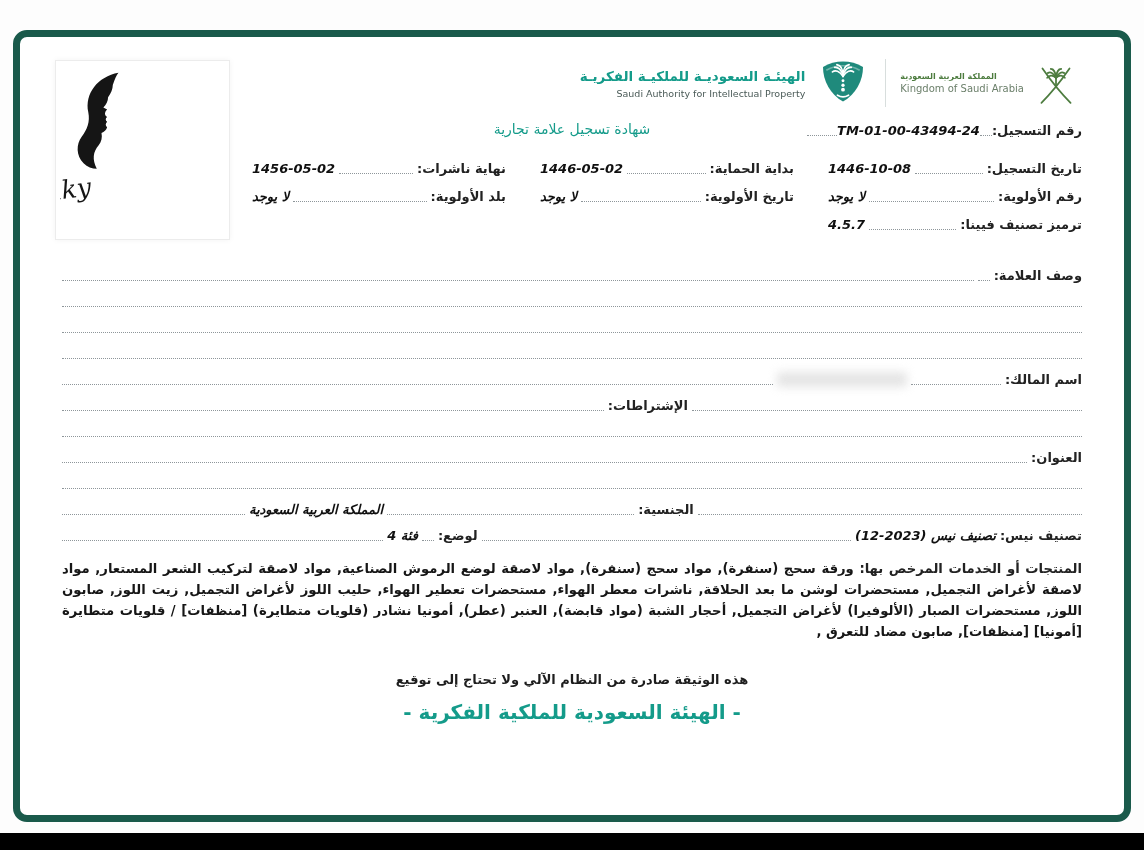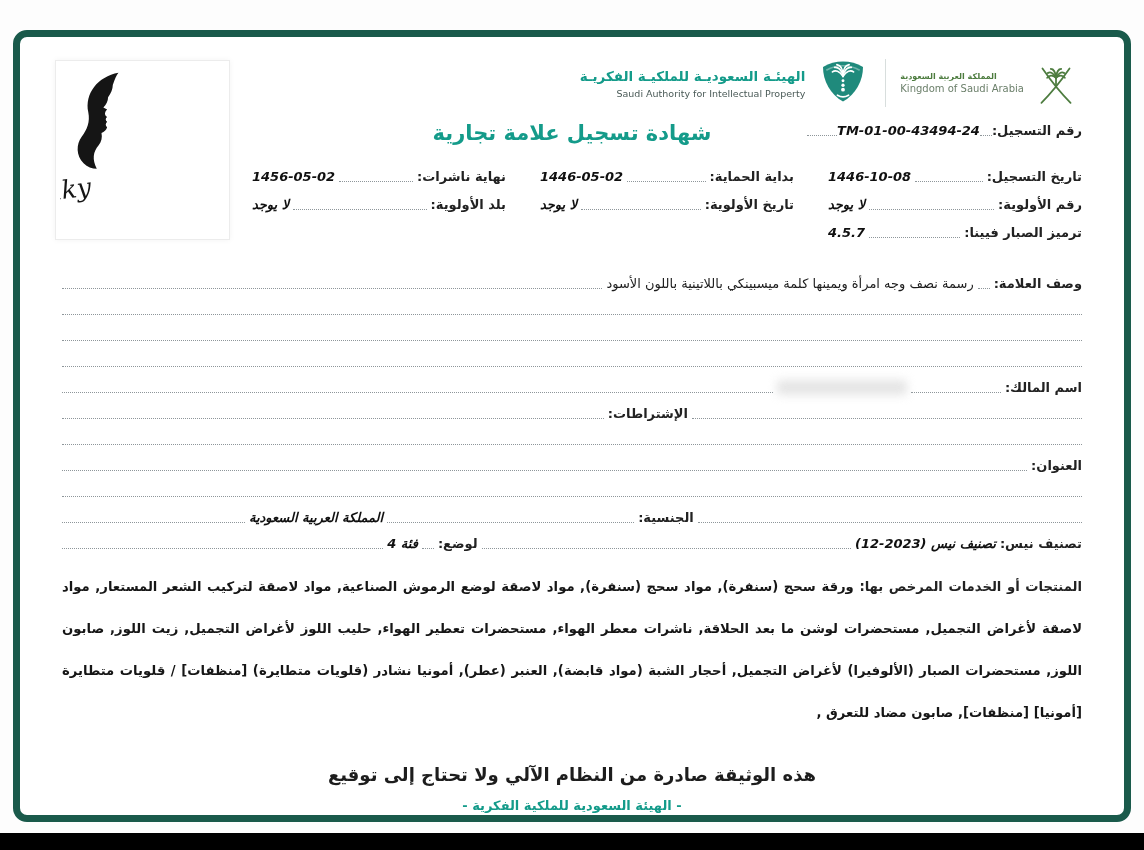--- a/index.html
+++ b/index.html
@@ -68,21 +68,21 @@
     background:#fff; border:1px solid #ececec; box-shadow:0 0 6px rgba(0,0,0,.05);
     display:flex; align-items:center; justify-content:center;
   }
   .tm-box svg{ width:165px; height:170px; }
   .tm-face{ fill:#151515; }
   .tm-script{ font-family:"DejaVu Serif",serif; font-style:italic; font-size:27px; fill:#151515; }
 
   
   .page-title{
     margin-top:8px; text-align:center;
-    font-size:21px; font-weight:bold; color:var(--accent);
+    font-size:14px; font-weight:normal; color:var(--accent);
   }
   .reg-row{
     position:absolute; top:86px; right:42px; width:300px;
     display:flex; align-items:center; font-size:13px;
   }
 
   
   .lbl{ font-weight:bold; white-space:nowrap; color:#222;text-align:right; }
   .val{ font-weight:bold; white-space:nowrap; color:#101010;font-style:italic; }
   .val-normal{ font-weight:normal; white-space:nowrap; color:#1c1c1c; }
@@ -106,27 +106,27 @@
   .line{ display:flex; align-items:center; gap:4px; min-height:26px; }
 
   .redacted{
     flex:0 0 130px; height:15px; background:#dcdcdc;
     filter:blur(5px); opacity:.75; border-radius:3px;
   }
 
   
   .goods{
     margin-top:10px; font-size:13.2px; font-weight:bold;
-    line-height:42px; text-align:justify; color:#161616;
+    line-height:21px; text-align:justify; color:#161616;
   }
 
   
   .footer{ margin-top:30px; text-align:center; }
-  .footer-note{ font-size:18px; font-weight:bold; color:#1d1d1d; }
-  .footer-auth{ font-size:13px; font-weight:bold; color:var(--accent); margin-top:13px; }
+  .footer-note{ font-size:13px; font-weight:bold; color:#1d1d1d; }
+  .footer-auth{ font-size:20px; font-weight:bold; color:var(--accent); margin-top:13px; }
 </style>
 </head>
 <body>
 
 <div class="viewport">
 
   <div class="certificate">
 
     <svg class="watermark" viewBox="0 0 100 108" aria-hidden="true">
       <path class="shield-outline" d="M14,25 A72,72 0 0 1 86,25 A72,72 0 0 1 50,87.4 A72,72 0 0 1 14,25 Z"></path>
@@ -233,32 +233,31 @@
           <span class="lbl">تاريخ الأولوية:</span>
           <span class="dots"></span>
           <span class="val">لا يوجد</span>
         </div>
         <div class="field">
           <span class="lbl">بلد الأولوية:</span>
           <span class="dots"></span>
           <span class="val">لا يوجد</span>
         </div>
         <div class="field">
-          <span class="lbl">ترميز الصبار فيينا:</span>
+          <span class="lbl">ترميز تصنيف فيينا:</span>
           <span class="dots"></span>
           <span class="val num">4.5.7</span>
         </div>
       </div>
 
       <div class="lines-section">
 
         <div class="line">
           <span class="lbl">وصف العلامة:</span>
           <span class="dots w12"></span>
-          <span class="val-normal">رسمة نصف وجه امرأة ويمينها كلمة ميسبينكي باللاتينية باللون الأسود</span>
           <span class="dots"></span>
         </div>
 
         <div class="line">
             <span class="dots"></span>
           </div>
         <div class="line">
             <span class="dots"></span>
           </div>
         <div class="line">

